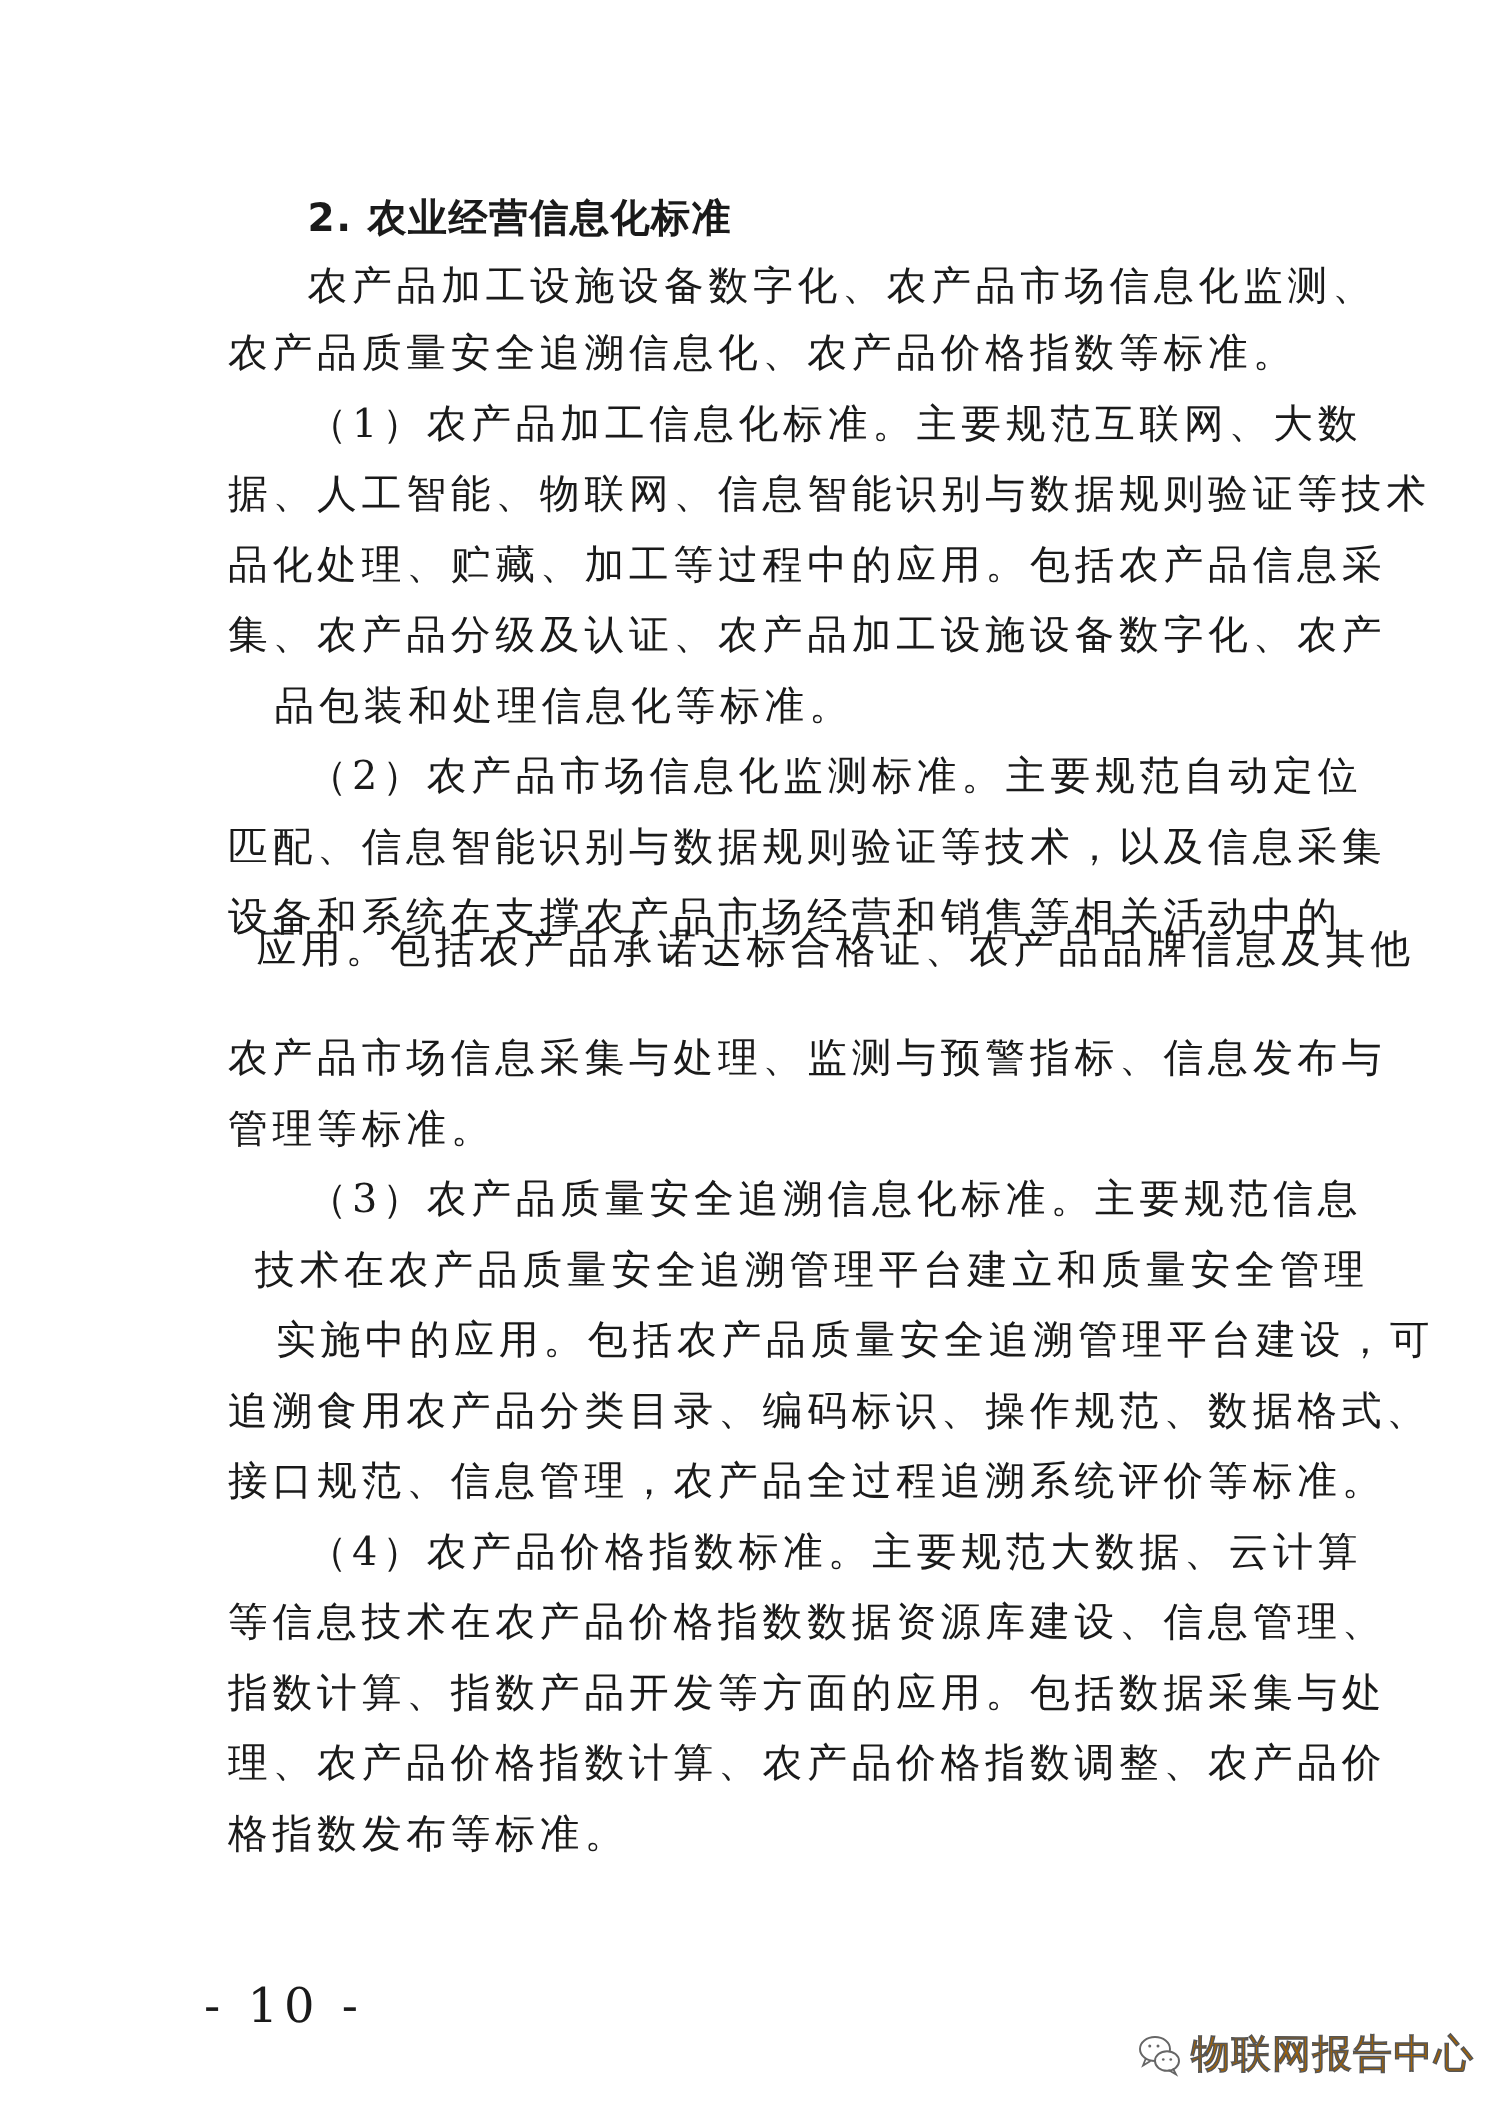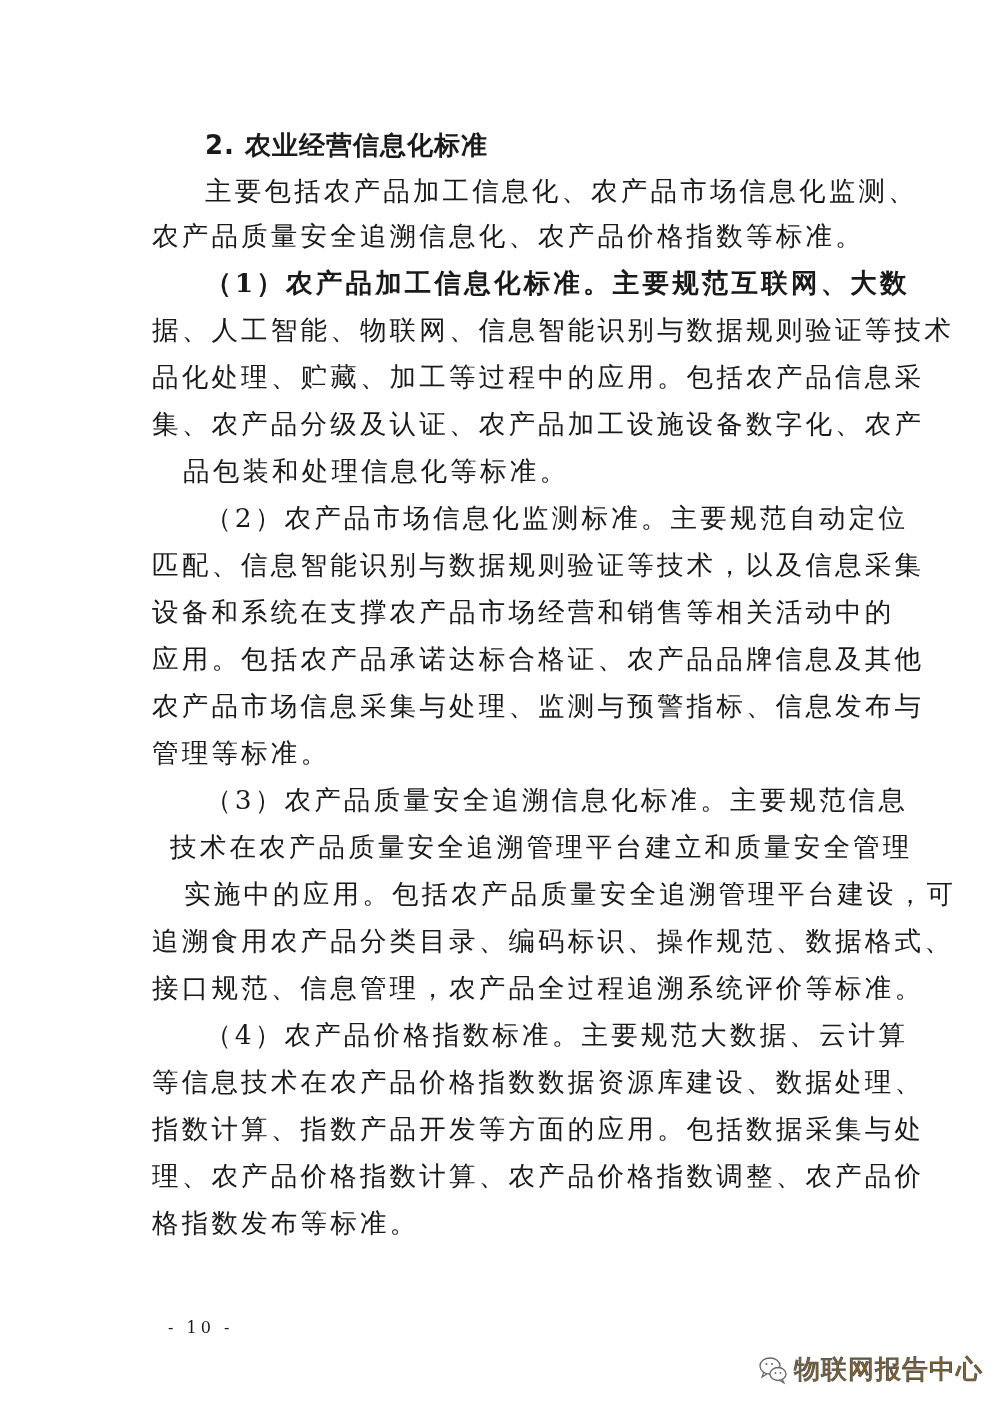--- a/index.html
+++ b/index.html
@@ -4,53 +4,53 @@
 <style>
   html, body { margin: 0; padding: 0; background: #ffffff; }
   body { width: 1000px; height: 1414px; position: relative; overflow: hidden;
          font-family: "DejaVu Serif", "Liberation Serif", serif; color: #1a1a1a; }
   .page { position: absolute; left: 0; top: 0; width: 920px; height: 1414px; }
   .heading { position: absolute; left: 205px; top: 128px; font-size: 26px; font-weight: bold;
              letter-spacing: 1px; white-space: nowrap; font-family: "DejaVu Sans", sans-serif; }
   .line { position: absolute; left: 152px; font-size: 26.5px; letter-spacing: 3.2px;
           white-space: nowrap; line-height: 36px; }
   .line.indent { left: 205px; }
-  .page-number { position: absolute; left: 168px; top: 1318px; font-size: 16px; letter-spacing: 4px;
+  .page-number { position: absolute; left: 136px; top: 1318px; font-size: 32px; letter-spacing: 4px;
                  white-space: nowrap; }
   .watermark { position: absolute; left: 758px; top: 1352px; display: flex; align-items: center; gap: 4px; }
   .watermark-text { font-size: 26px; color: #a16207; font-family: "DejaVu Sans", sans-serif;
                     -webkit-text-stroke: 1px #555; letter-spacing: 1px; white-space: nowrap; }
   .wechat-icon { width: 32px; height: 32px; }
 </style>
 </head>
 <body>
 
 <div class="page">
   <div class="heading">2. 农业经营信息化标准</div>
   <div id="lines">
-      <div class="line indent" style="top: 173px;">主要包括农产品加工信息化、农产品市场信息化监测、</div>
+      <div class="line indent" style="top: 173px;">农产品加工设施设备数字化、农产品市场信息化监测、</div>
       <div class="line" style="top: 218px;">农产品质量安全追溯信息化、农产品价格指数等标准。</div>
-      <div class="line indent" style="top: 265px; font-weight: bold;">（1）农产品加工信息化标准。主要规范互联网、大数</div>
+      <div class="line indent" style="top: 265px;">（1）农产品加工信息化标准。主要规范互联网、大数</div>
       <div class="line" style="top: 312px;">据、人工智能、物联网、信息智能识别与数据规则验证等技术</div>
       <div class="line" style="top: 359px;">品化处理、贮藏、加工等过程中的应用。包括农产品信息采</div>
       <div class="line" style="top: 406px;">集、农产品分级及认证、农产品加工设施设备数字化、农产</div>
       <div class="line" style="top: 453px; margin-left: 31px;">品包装和处理信息化等标准。</div>
       <div class="line indent" style="top: 500px;">（2）农产品市场信息化监测标准。主要规范自动定位</div>
       <div class="line" style="top: 547px;">匹配、信息智能识别与数据规则验证等技术，以及信息采集</div>
       <div class="line" style="top: 594px;">设备和系统在支撑农产品市场经营和销售等相关活动中的</div>
-      <div class="line" style="top: 641px;">应用。包括农产品承诺达标合格证、农产品品牌信息及其他</div>
+      <div class="line" style="top: 615px; margin-left: 19px;">应用。包括农产品承诺达标合格证、农产品品牌信息及其他</div>
       <div class="line" style="top: 688px;">农产品市场信息采集与处理、监测与预警指标、信息发布与</div>
       <div class="line" style="top: 735px;">管理等标准。</div>
       <div class="line indent" style="top: 782px;">（3）农产品质量安全追溯信息化标准。主要规范信息</div>
       <div class="line" style="top: 829px; margin-left: 18px;">技术在农产品质量安全追溯管理平台建立和质量安全管理</div>
       <div class="line" style="top: 876px; margin-left: 32px;">实施中的应用。包括农产品质量安全追溯管理平台建设，可</div>
       <div class="line" style="top: 923px;">追溯食用农产品分类目录、编码标识、操作规范、数据格式、</div>
       <div class="line" style="top: 970px;">接口规范、信息管理，农产品全过程追溯系统评价等标准。</div>
       <div class="line indent" style="top: 1017px;">（4）农产品价格指数标准。主要规范大数据、云计算</div>
-      <div class="line" style="top: 1064px;">等信息技术在农产品价格指数数据资源库建设、数据处理、</div>
+      <div class="line" style="top: 1064px;">等信息技术在农产品价格指数数据资源库建设、信息管理、</div>
       <div class="line" style="top: 1111px;">指数计算、指数产品开发等方面的应用。包括数据采集与处</div>
       <div class="line" style="top: 1158px;">理、农产品价格指数计算、农产品价格指数调整、农产品价</div>
       <div class="line" style="top: 1205px;">格指数发布等标准。</div>
     </div>
   <div class="page-number">- 10 -</div>
   <div class="watermark">
     <svg class="wechat-icon" viewBox="0 0 32 32">
       <ellipse cx="12" cy="12" rx="10" ry="8" fill="none" stroke="#666" stroke-width="1.3"></ellipse>
       <circle cx="8.5" cy="10" r="1" fill="#666"></circle>
         <circle cx="14" cy="10" r="1" fill="#666"></circle>

